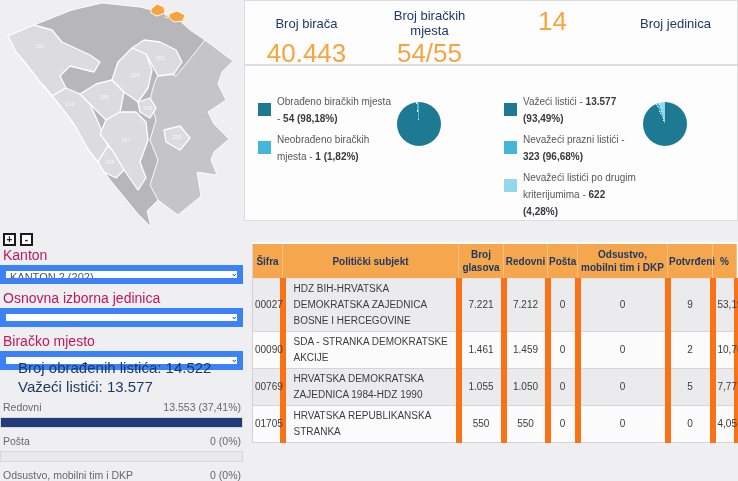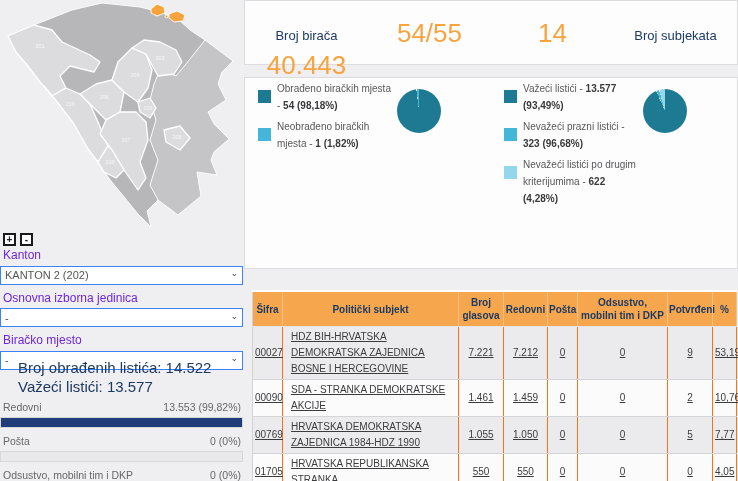--- a/index.html
+++ b/index.html
@@ -11,47 +11,47 @@
   }
   
   .left-col{position:absolute;left:0;top:0;width:243px;height:481px;}
   .map-wrap{position:absolute;left:0;top:0;width:238px;height:232px;}
   .map-zoom{position:absolute;left:3px;top:233px;display:flex;gap:4px;}
   .map-zoom button{
     width:13px;height:13px;padding:0;background:#fff;border:2px solid #1a1a1a;
     font:bold 10px/8px "Liberation Sans",sans-serif;color:#222;cursor:pointer;
   }
   .filters{position:absolute;left:0;top:247px;width:243px;}
-  .filters label{display:block;font-size:12px;color:#6d28d9;margin:0 0 2px 3px;line-height:16px;}
+  .filters label{display:block;font-size:14px;color:#be185d;margin:0 0 2px 3px;line-height:16px;}
   .sel-wrap{position:relative;margin-bottom:5px;}
   .filters select{
     width:100%;height:19px;box-sizing:border-box;
-    border:1px solid #3b82f6;background:#fff;border-radius:0;
+    border:6px solid #3b82f6;background:#fff;border-radius:0;
     font-size:11px;color:#555;padding:0 16px 0 4px;
     appearance:none;-webkit-appearance:none;-moz-appearance:none;
   }
   .sel-chev{position:absolute;right:5px;top:3px;font-size:9px;color:#444;pointer-events:none;}
   .summary{position:absolute;left:0;top:358px;width:243px;}
   .summary-line{font-size:15px;color:#1d3a63;line-height:19px;padding-left:18px;}
   .bars{margin-top:5px;}
   .bar-block{margin-bottom:7px;}
   .bar-head{display:flex;justify-content:space-between;font-size:10.5px;color:#68686c;
     padding:0 2px 0 3px;line-height:13px;margin-bottom:3px;}
   .bar-track{height:11px;background:#e9e8ea;border:1px solid #d7d6d8;box-sizing:border-box;}
   .bar-fill{height:100%;background:#203d7a;}
   
   .right-col{position:absolute;left:244px;top:0;right:0;}
   .card{background:#fdfdfe;border:1px solid #dcdbdd;box-sizing:border-box;}
   .stats-card{height:65px;display:flex;}
-  .stat-cell{flex:1;text-align:center;padding-top:6px;margin-top:12px;}
+  .stat-cell{flex:1;text-align:center;padding-top:6px;}
   .stat-label{height:32px;display:flex;align-items:center;justify-content:center;
     font-size:13px;line-height:15px;color:#1d3a63;}
   .stat-label span{display:inline-block;max-width:112px;}
   .stat-value{font-size:26px;color:#f8a33d;line-height:28px;text-align:center;}
-  .pies-card{margin-top:12px;height:192px;display:flex;padding-top:0;}
+  .pies-card{height:156px;display:flex;padding-top:25px;}
   .pie-group{width:50%;display:flex;box-sizing:border-box;}
   .legend{flex:1;padding-left:13px;padding-top:2px;}
   .legend-item{display:flex;margin-bottom:4px;}
   .legend-sq{width:13px;height:13px;flex:none;margin:10px 6px 0 0;}
   .legend-txt{width:120px;font-size:10px;line-height:17px;color:#58585a;}
   .legend-txt b{color:#3a3a3c;}
   .pie{width:44px;height:44px;border-radius:50%;flex:none;margin-top:11px;}
   .pie-group:nth-child(1) .pie{margin-right:62px;}
   .pie-group:nth-child(2) .pie{margin-right:96px;}
   
@@ -61,21 +61,21 @@
     border-top:2px solid #fff;border-left:1px solid #d2d2d4;border-right:1px solid #d2d2d4;
     font-size:10px;color:#3c3c3e;background:#fff;
   }
   table.results th{
     background:#f6a74e;color:#1d3a63;font-weight:bold;font-size:10px;
     padding:4px 1px;line-height:13px;text-align:center;vertical-align:middle;
     border-right:1px solid #f9c083;border-bottom:1px solid #e6e6e8;
   }
   table.results td{
     padding:2px 2px;line-height:16px;text-align:center;vertical-align:middle;
-    border-right:1px solid #f97316;border-bottom:1px solid #d5d5d7;text-decoration:underline;
+    border-right:6px solid #f97316;border-bottom:1px solid #d5d5d7;
   }
   table.results td.name{text-align:left;padding-left:8px;}
   table.results tbody tr:nth-child(odd){background:#ebebed;}
   table.results tbody tr:nth-child(even){background:#fbfbfc;}
   
   .map-wrap svg text{font-family:"Liberation Sans",sans-serif;font-size:5.5px;fill:#fff;opacity:.75;text-anchor:middle;}
 </style>
 </head>
 <body>
 
@@ -141,21 +141,21 @@
     </div>
   </div>
 
   <div class="summary">
     <div class="summary-line">Broj obrađenih listića: 14.522</div>
     <div class="summary-line">Važeći listići: 13.577</div>
     <div class="bars">
         <div class="bar-block">
           <div class="bar-head">
             <span>Redovni</span>
-            <span>13.553 (99,82%)</span>
+            <span>13.553 (37,41%)</span>
           </div>
           <div class="bar-track">
             <div class="bar-fill" style="width: 99.82%;"></div>
           </div>
         </div>
         <div class="bar-block">
           <div class="bar-head">
             <span>Pošta</span>
             <span>0 (0%)</span>
           </div>
@@ -175,28 +175,31 @@
 
 <div class="right-col">
   <div class="card stats-card">
     <div class="stat-cell">
       <div class="stat-label">
           <span>Broj birača</span>
         </div>
       <div class="stat-value">40.443</div>
     </div>
     <div class="stat-cell">
+      <div class="stat-label">
+          <span>Broj biračkih mjesta</span>
+        </div>
       <div class="stat-value">54/55</div>
     </div>
     <div class="stat-cell">
       <div class="stat-value">14</div>
     </div>
     <div class="stat-cell">
       <div class="stat-label">
-          <span>Broj subjekata</span>
+          <span>Broj jedinica</span>
         </div>
     </div>
   </div>
 
   <div class="card pies-card">
     <div class="pie-group">
       <div class="legend">
           <div class="legend-item">
             <span class="legend-sq" style="background: rgb(30, 122, 146);"></span>
             <span class="legend-txt"><span>Obrađeno biračkih mjesta - </span><b>54 (98,18%)</b></span>

